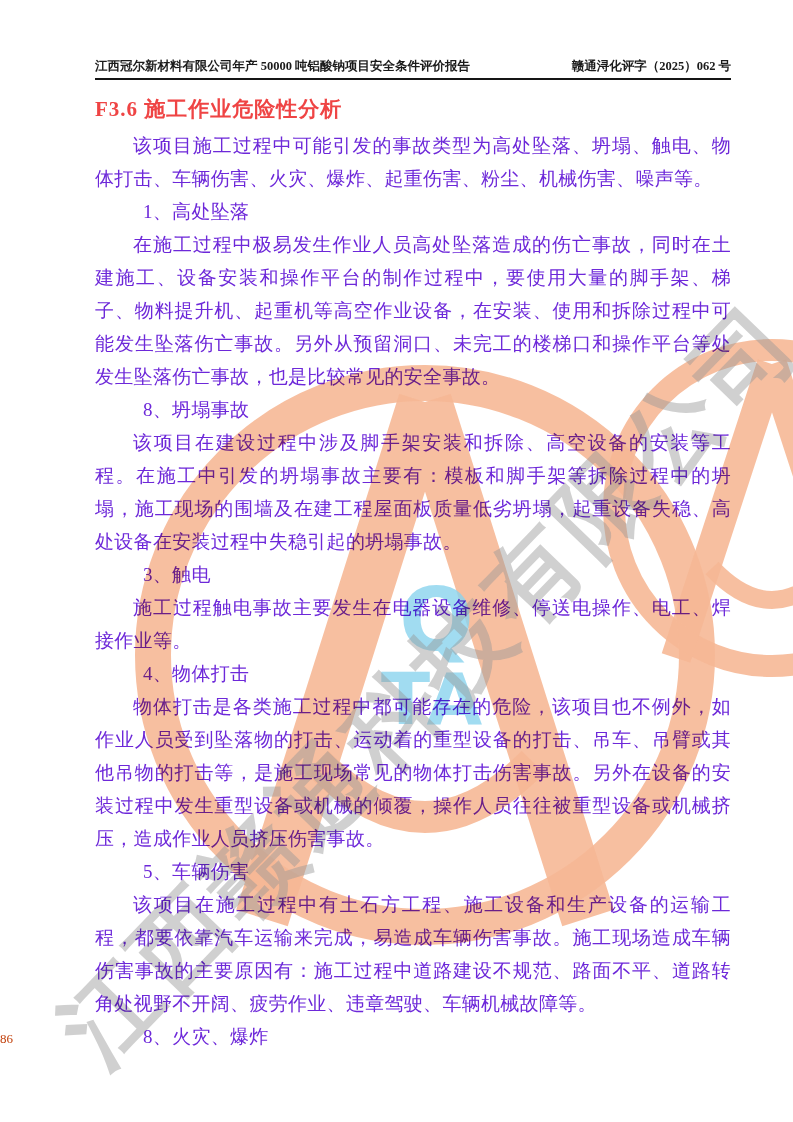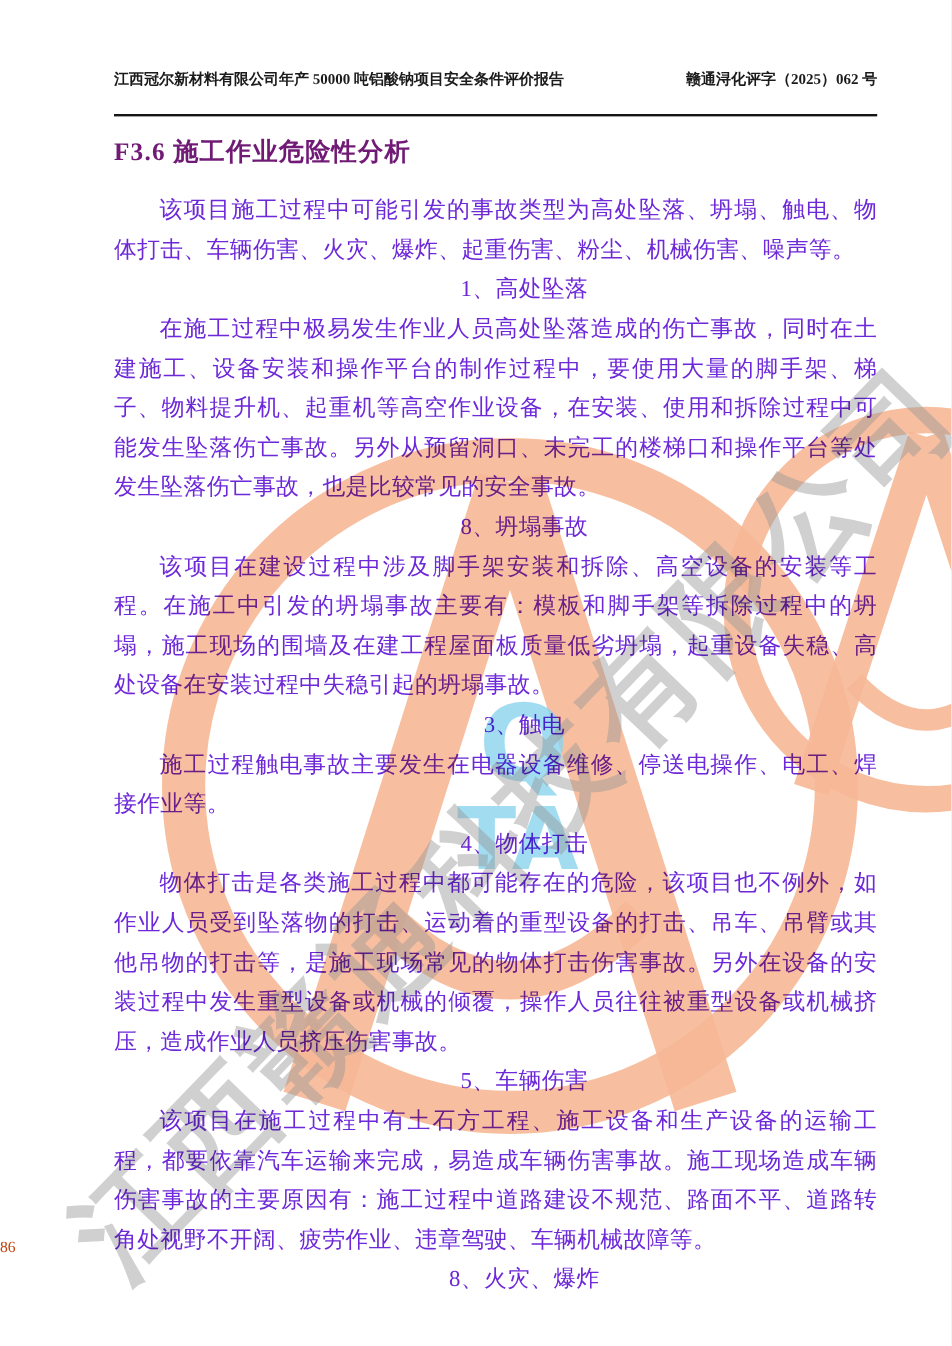--- a/index.html
+++ b/index.html
@@ -20,42 +20,42 @@
     z-index: 1;
   }
   .header {
     display: flex;
     justify-content: space-between;
     align-items: flex-end;
     font-size: 12.5px;
     font-weight: bold;
     color: #1b1b1b;
     border-bottom: 2px solid #151515;
-    padding-bottom: 20px;
+    padding-bottom: 3px;
     gap: 12px;
   }
   .header .hdr-left { max-width: 430px; }
   .header .hdr-right { white-space: nowrap; margin-left: 35px; }
   .title {
     font-size: 21px;
     font-weight: bold;
-    color: #701a75;
-    margin: 15px 0 19px 0;
+    color: #ef4444;
+    margin: 15px 0 6px 0;
     letter-spacing: 1px;
   }
   .para {
     font-size: 19px;
     line-height: 33px;
     letter-spacing: 0.3px;
     margin: 0;
     color: #6d28d9;
     text-align: justify;
   }
   .para.body { text-indent: 38px; }
-  .para.item { text-indent: 48px; text-align: center; }
+  .para.item { text-indent: 48px; text-align: left; }
   .page-num {
     position: absolute;
     left: 0; right: 0;
     top: 1031px;
     text-align: left;
     font-size: 13px;
     color: #c2410c;
     z-index: 1;
   }
   

